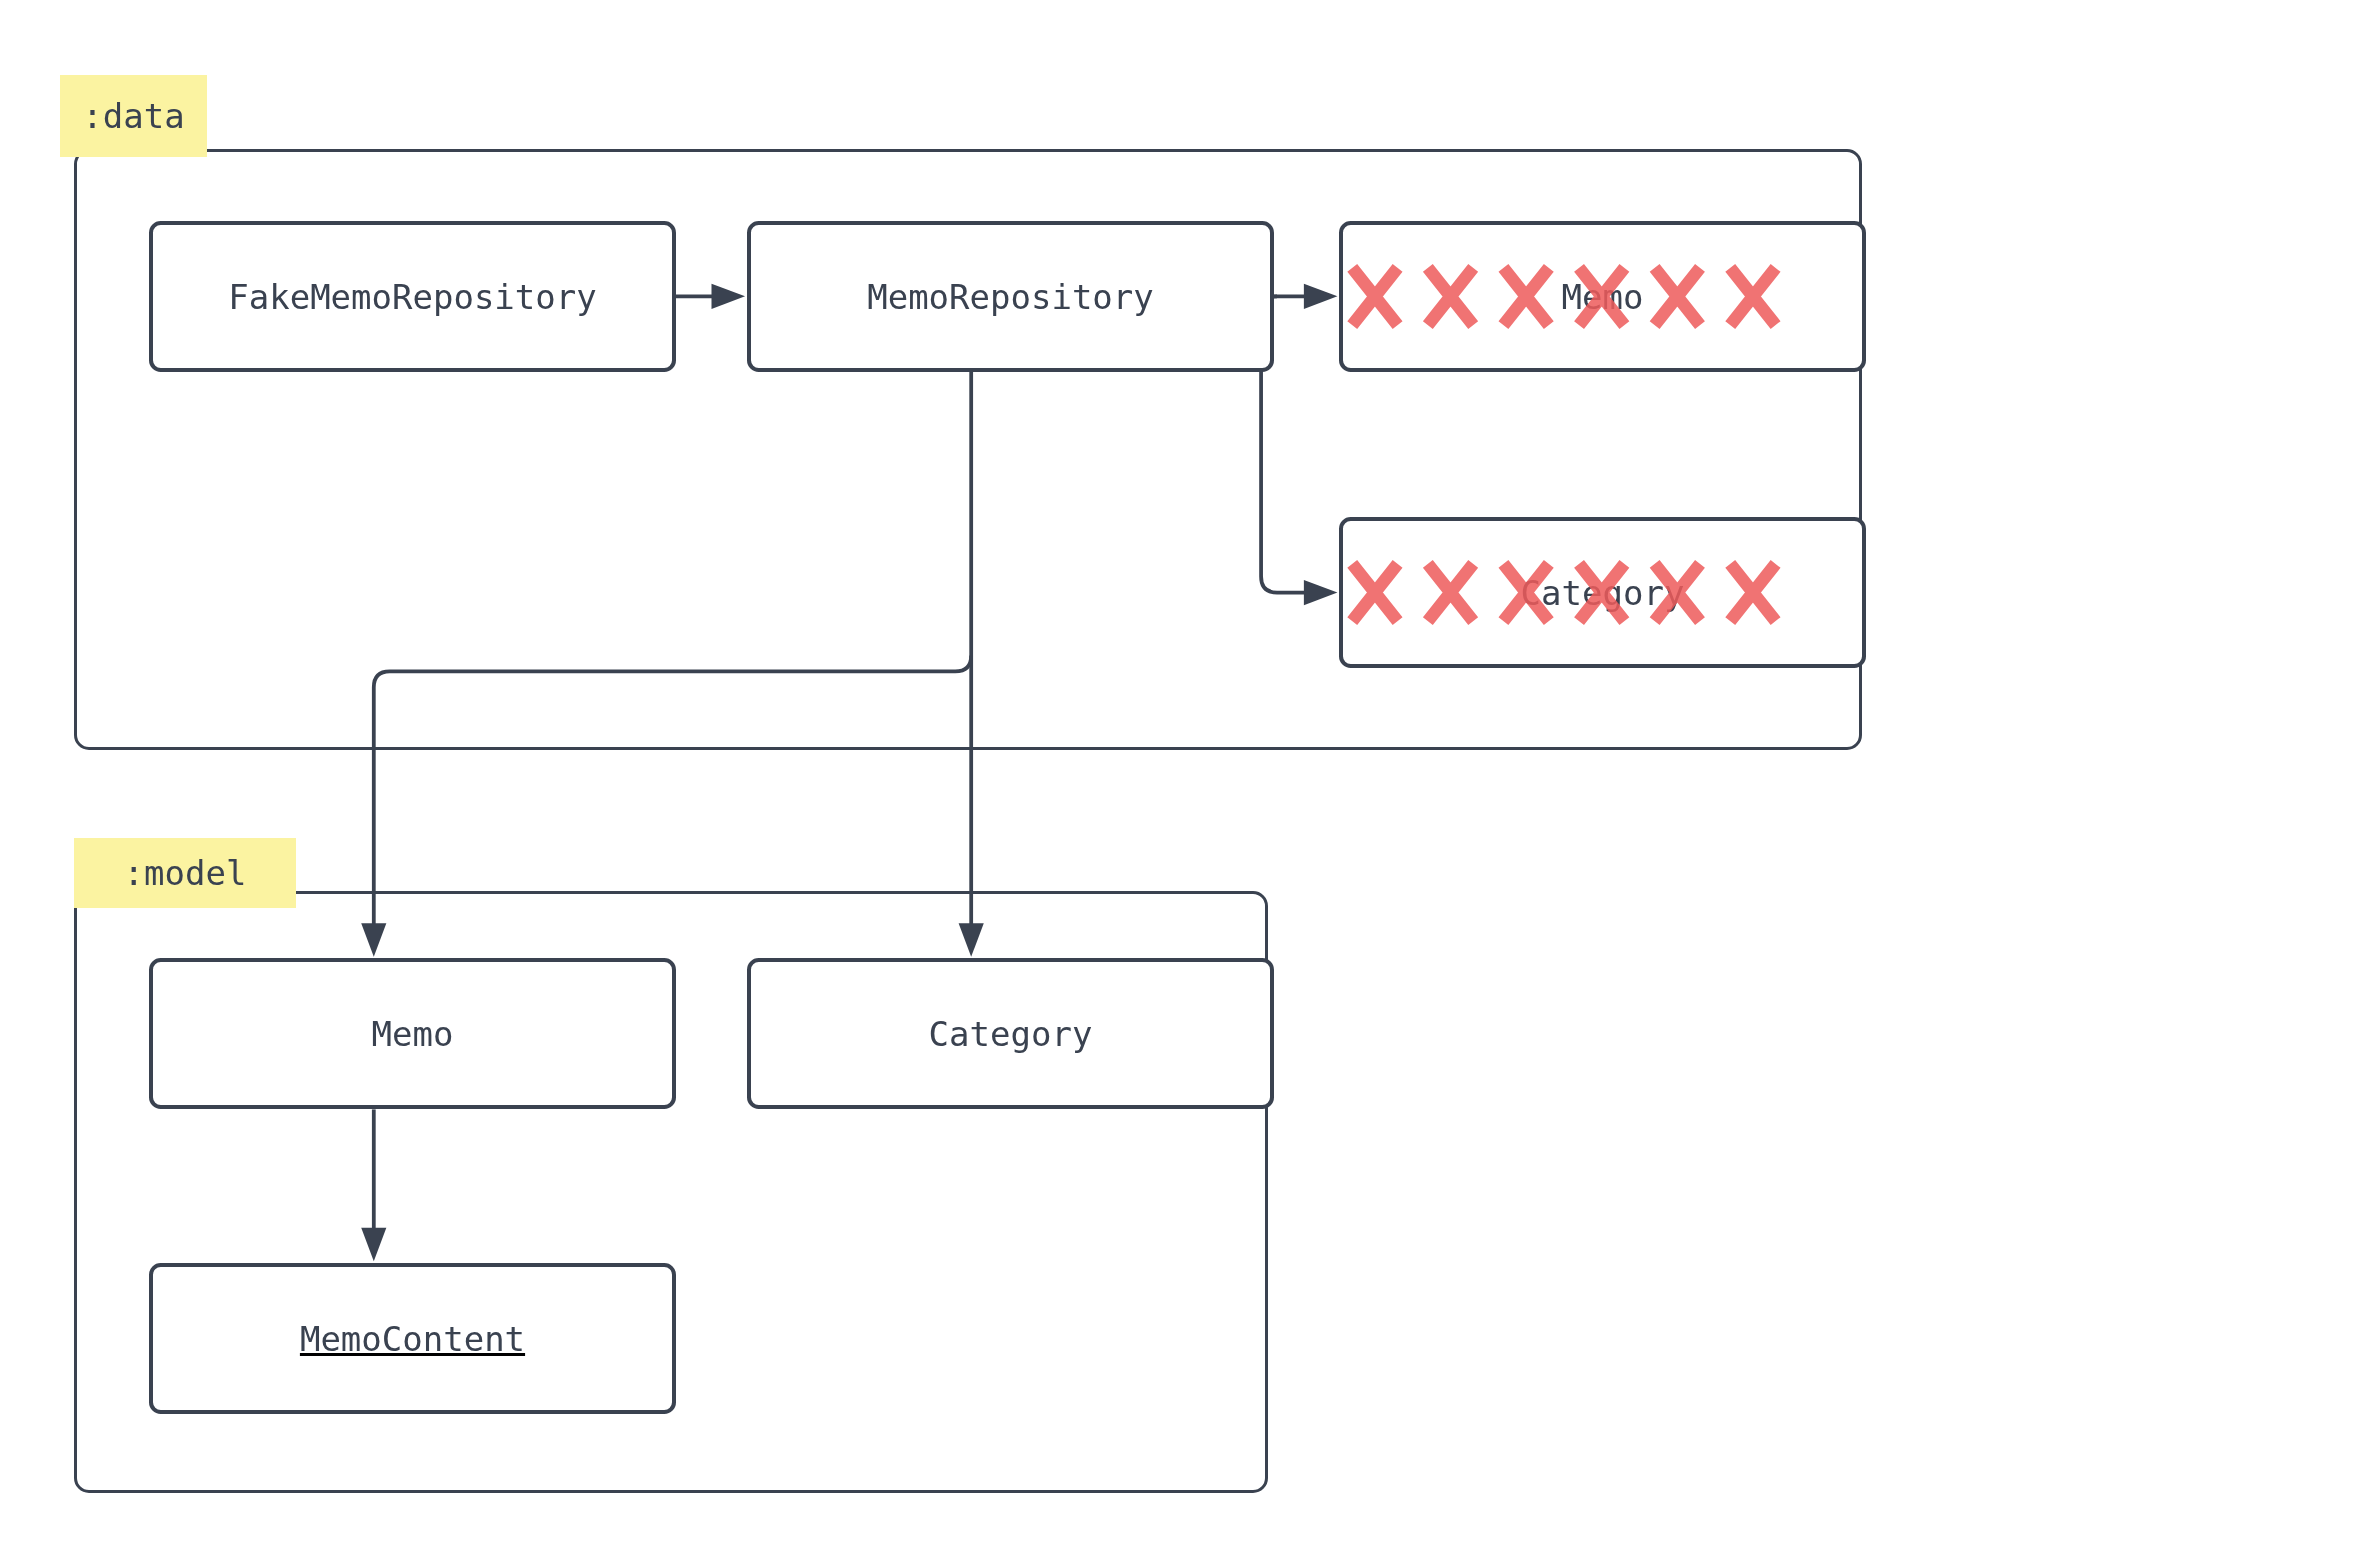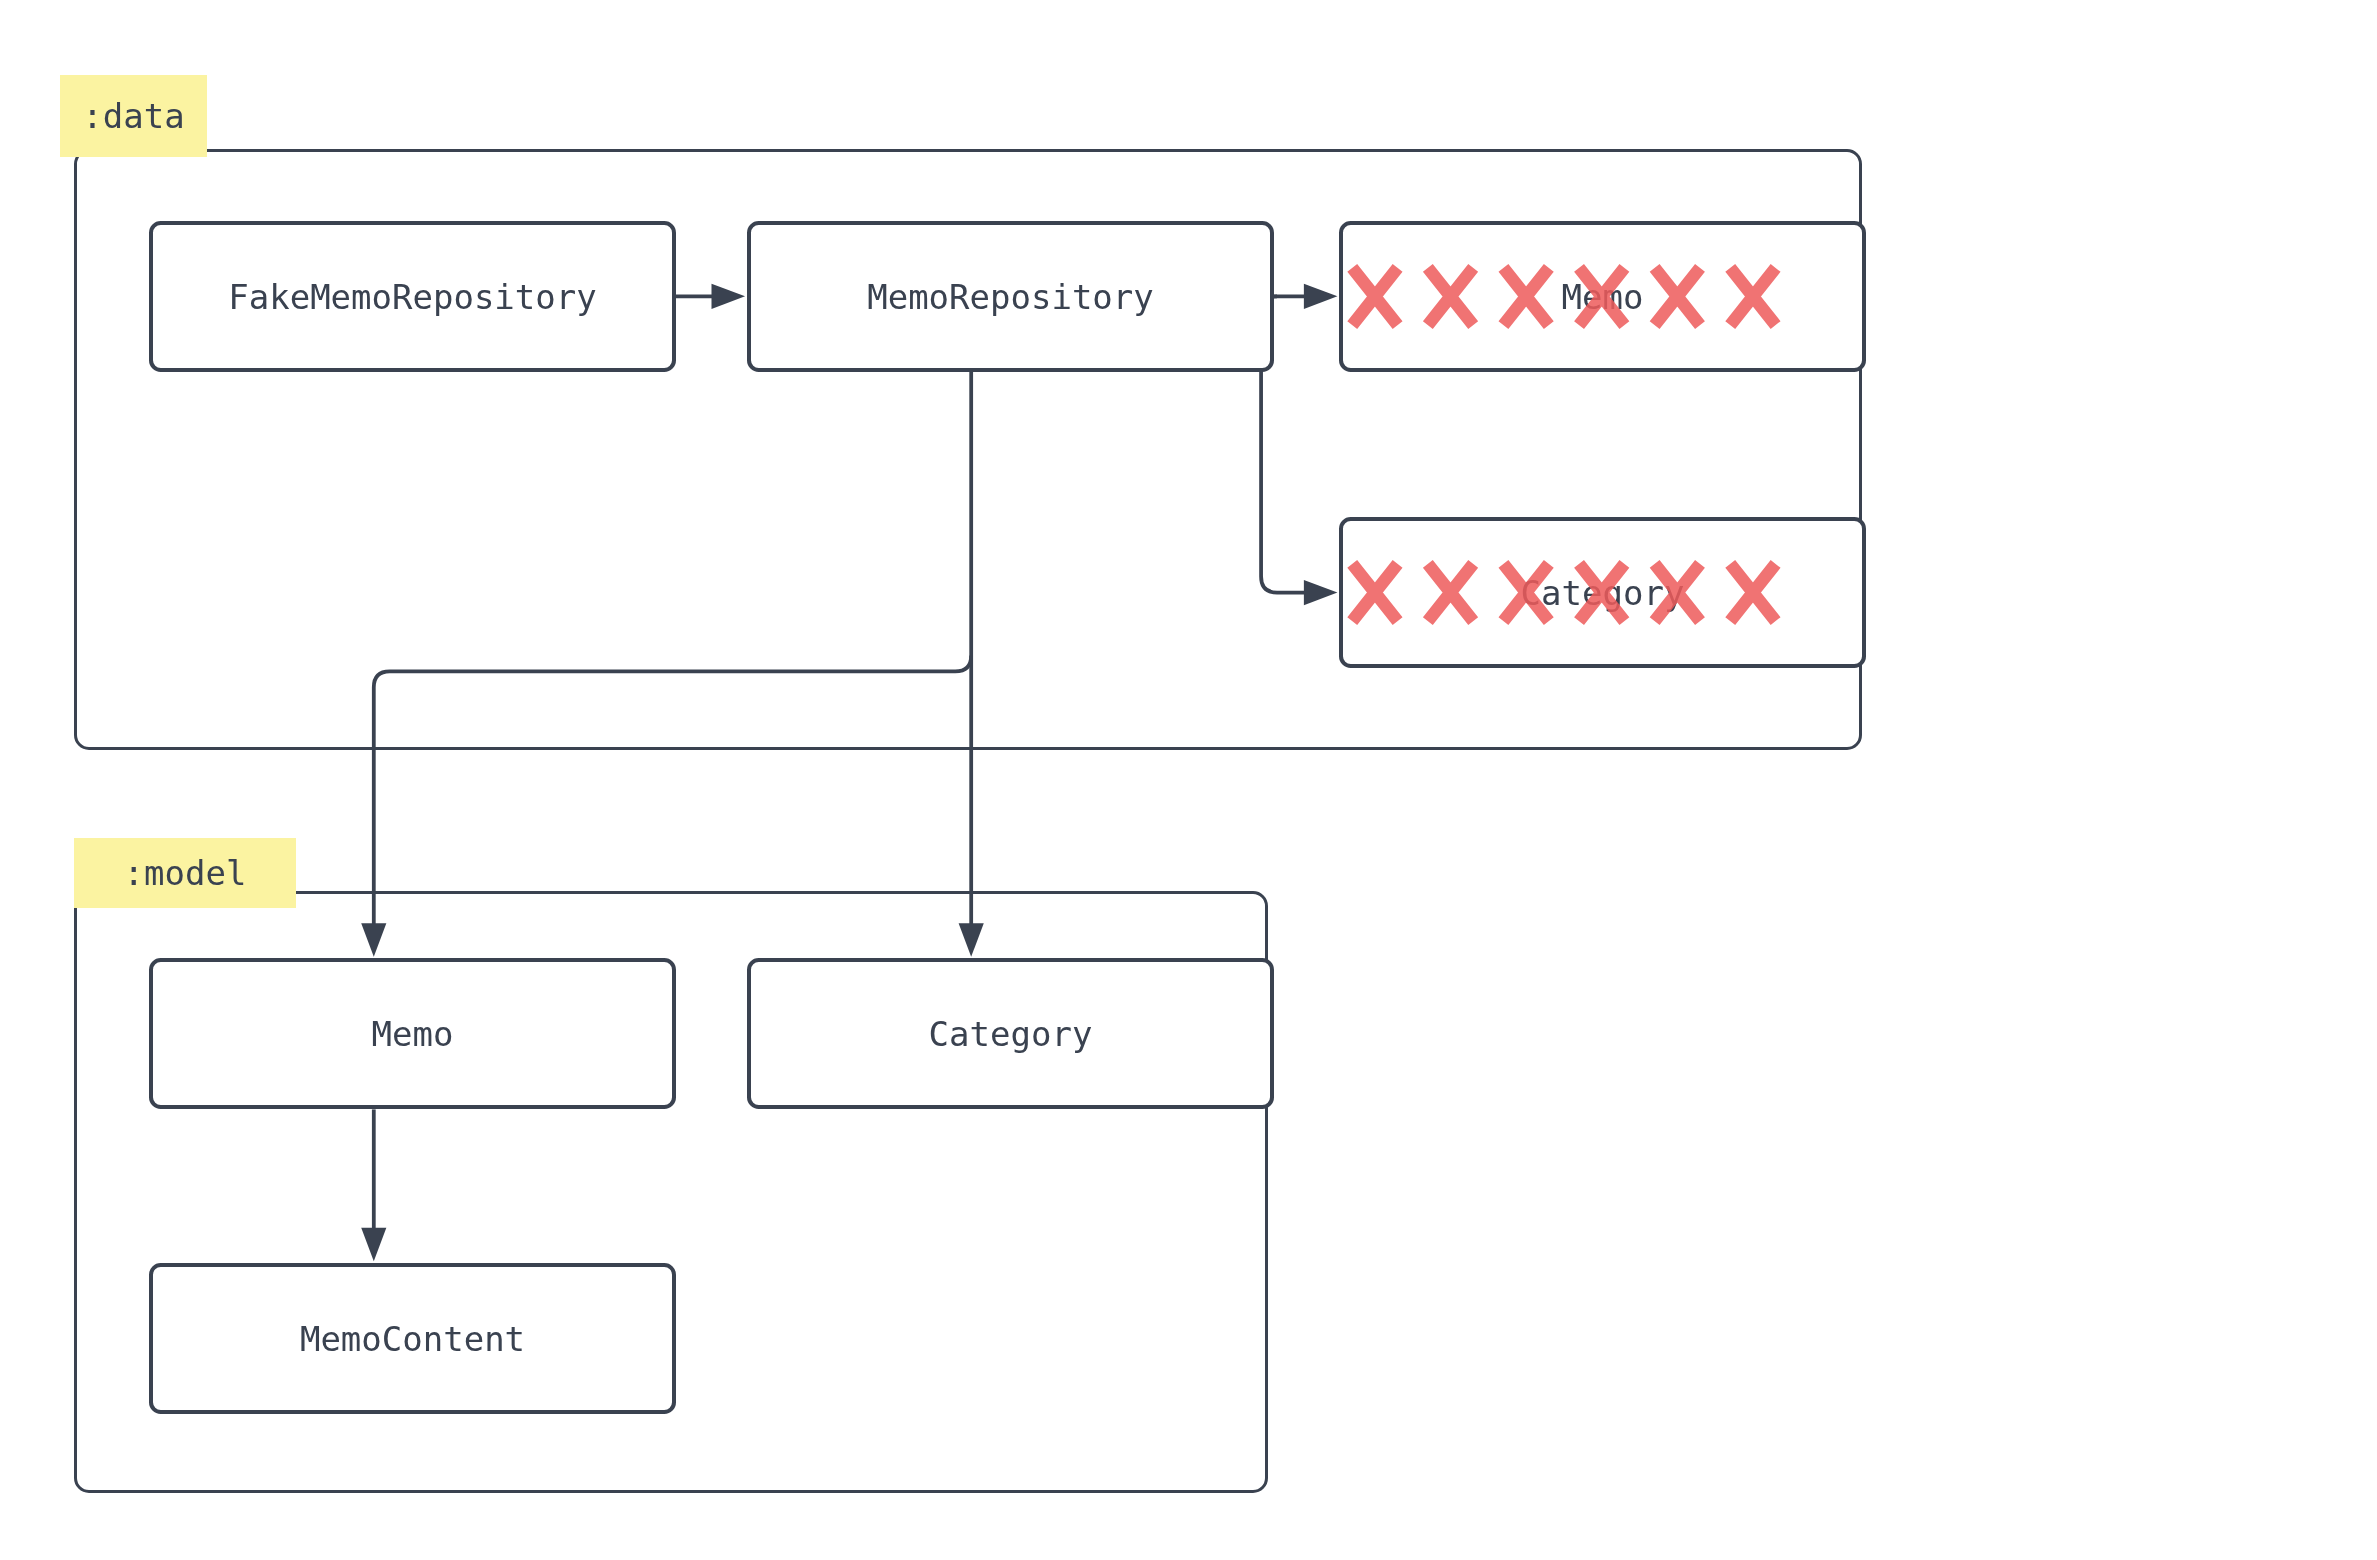--- a/index.html
+++ b/index.html
@@ -139,18 +139,18 @@
   </div>
 
   <div class="node" style="left:149px; top:958px;">
     <span class="node-label">Memo</span>
   </div>
 
   <div class="node" style="left:747px; top:958px;">
     <span class="node-label">Category</span>
   </div>
 
-  <div class="node" style="left:149px; top:1263px;">
+  <div class="node" style="left:149px; top:1263px;text-decoration:underline;">
     <span class="node-label">MemoContent</span>
   </div>
 
 </div>
 
 
 </body></html>

